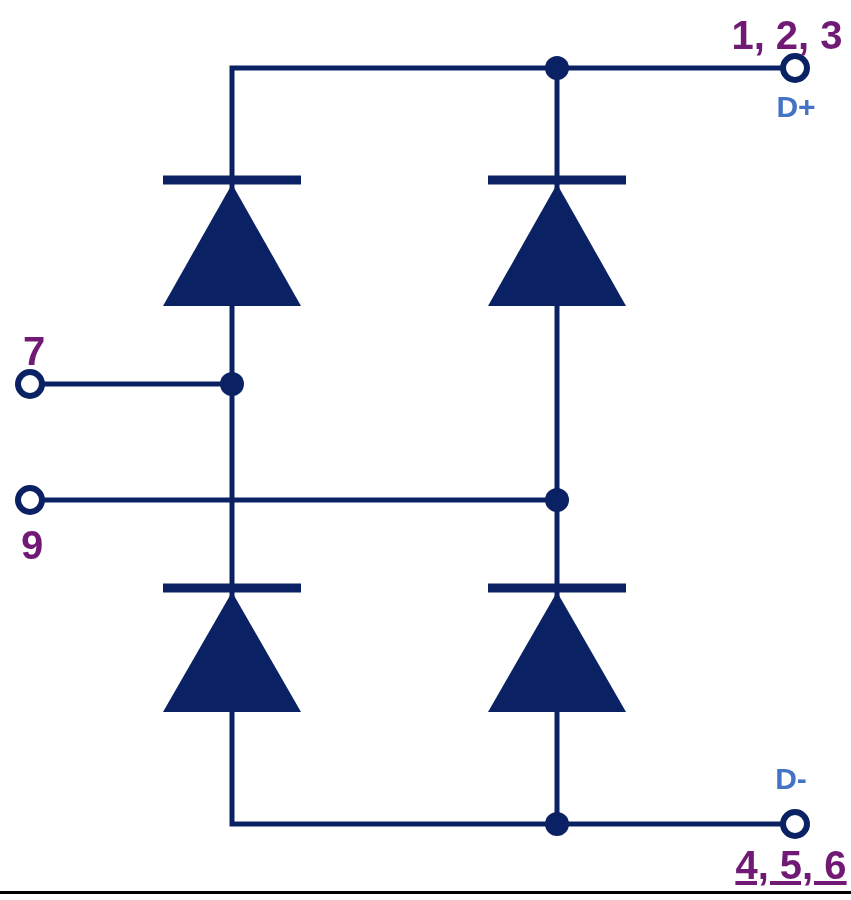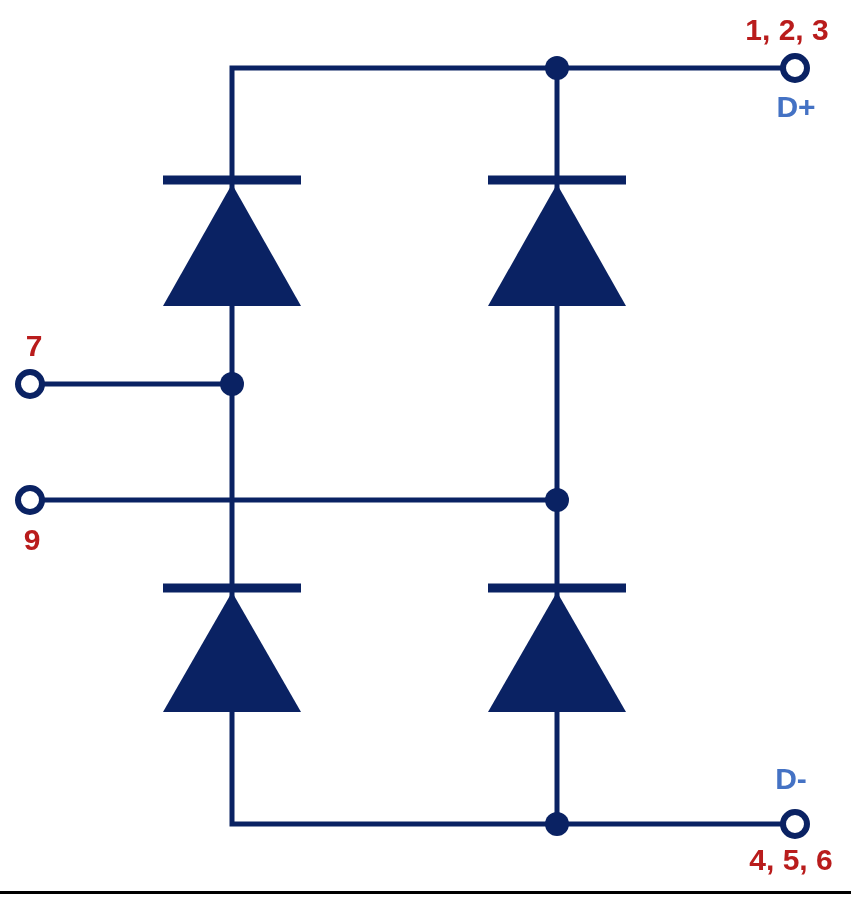--- a/index.html
+++ b/index.html
@@ -47,22 +47,22 @@
     fill: #000000;
   }
   .lbl {
     position: absolute;
     font-weight: bold;
     white-space: nowrap;
     transform: translateX(-50%);
     line-height: 1;
   }
   .lbl-pins {
-    color: #b91c1c;
-    font-size: 30px;
+    color: #701a75;
+    font-size: 40px;
   }
   .lbl-polarity {
     color: #4472c4;
     font-size: 30px;
   }
 </style>
 </head>
 <body>
 
 <div class="canvas">
@@ -113,15 +113,15 @@
   <div class="lbl lbl-pins" style="left:787px; top:15px;">1, 2, 3</div>
 
   <div class="lbl lbl-polarity" style="left:796px; top:92px;">D+</div>
 
   <div class="lbl lbl-pins" style="left:34px; top:331px;">7</div>
 
   <div class="lbl lbl-pins" style="left:32px; top:525px;">9</div>
 
   <div class="lbl lbl-polarity" style="left:791px; top:764px;">D-</div>
 
-  <div class="lbl lbl-pins" style="left:791px; top:845px;">4, 5, 6</div>
+  <div class="lbl lbl-pins" style="left:791px; top:845px;text-decoration:underline;">4, 5, 6</div>
 
 </div>
 
 </body></html>

